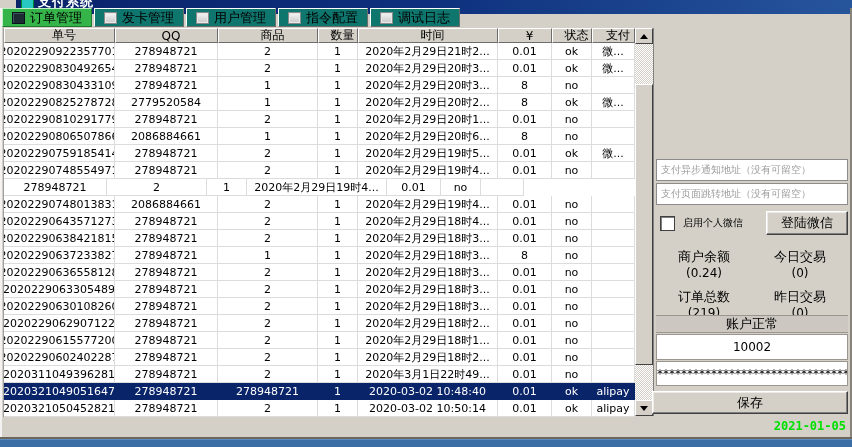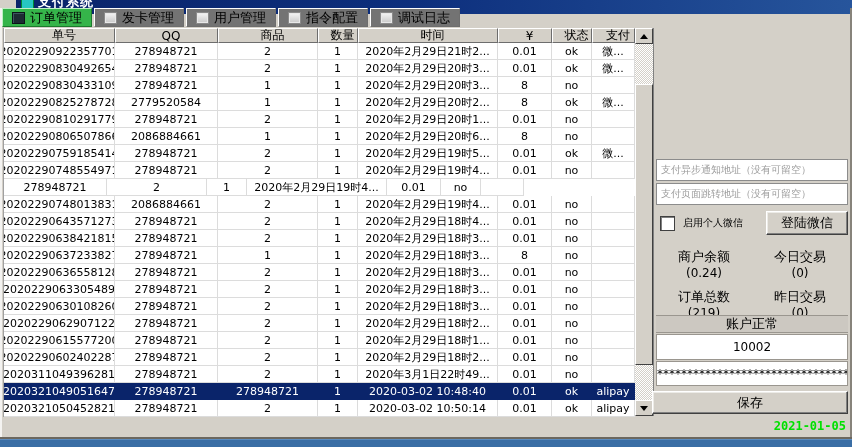--- a/index.html
+++ b/index.html
@@ -7,21 +7,21 @@
     width:852px;height:447px;position:relative;overflow:hidden;
     background:#d4d0c8;font-family:"DejaVu Sans",sans-serif;font-size:12px;color:#000;
   }
   
   .titlebar{position:absolute;left:16px;top:0;width:852px;height:14px;
     background:linear-gradient(90deg,#0a246a 0%,#0d2f7d 45%,#2a5aa0 100%);overflow:hidden;padding-left:40px;}
   .titlebar .ttext{position:absolute;left:22px;top:-7px;color:#fff;font-weight:bold;font-size:13px;letter-spacing:1px;}
   .titlebar .appicon{position:absolute;left:5px;top:-4px;width:11px;height:11px;background:#27c7c2;border:1px solid #083;}
   
   .tabbar{position:absolute;left:2px;top:8px;height:20px;display:flex;align-items:flex-start;gap:2px;}
-  .tab{height:17px;display:flex;align-items:center;gap:5px;padding:0 9px;background:#737373;
+  .tab{height:17px;display:flex;align-items:center;gap:5px;padding:0 9px;background:#0f766e;
     border:1px solid;border-color:#fdfdfd #6e6e6e #6e6e6e #fdfdfd;font-size:13px;cursor:default;}
   .tab.active{background:#35b44a;border-color:#bdf0c4 #1d7a2e #1d7a2e #bdf0c4;}
   .ticon{width:11px;height:10px;border:1px solid #8a8a8a;background:linear-gradient(#f5f5f5,#c9c9c9);box-shadow:inset 0 0 0 1px #e8e8e8;}
   .tab.active .ticon{background:#1d2b33;border-color:#0b1318;box-shadow:inset 1px 1px 0 #3d5560;}
   
   .table{position:absolute;left:3px;top:28px;border-left:1px solid #a0a0a0;}
   .thead{display:flex;}
   .th{box-sizing:border-box;height:15px;background:#d4d0c8;border:1px solid;border-color:#ffffff #6d6d6d #6d6d6d #ffffff;
     display:flex;align-items:center;justify-content:center;font-size:12px;overflow:hidden;white-space:nowrap;padding-left:9px;}
   .tr{display:flex;height:17px;background:#fff;}

